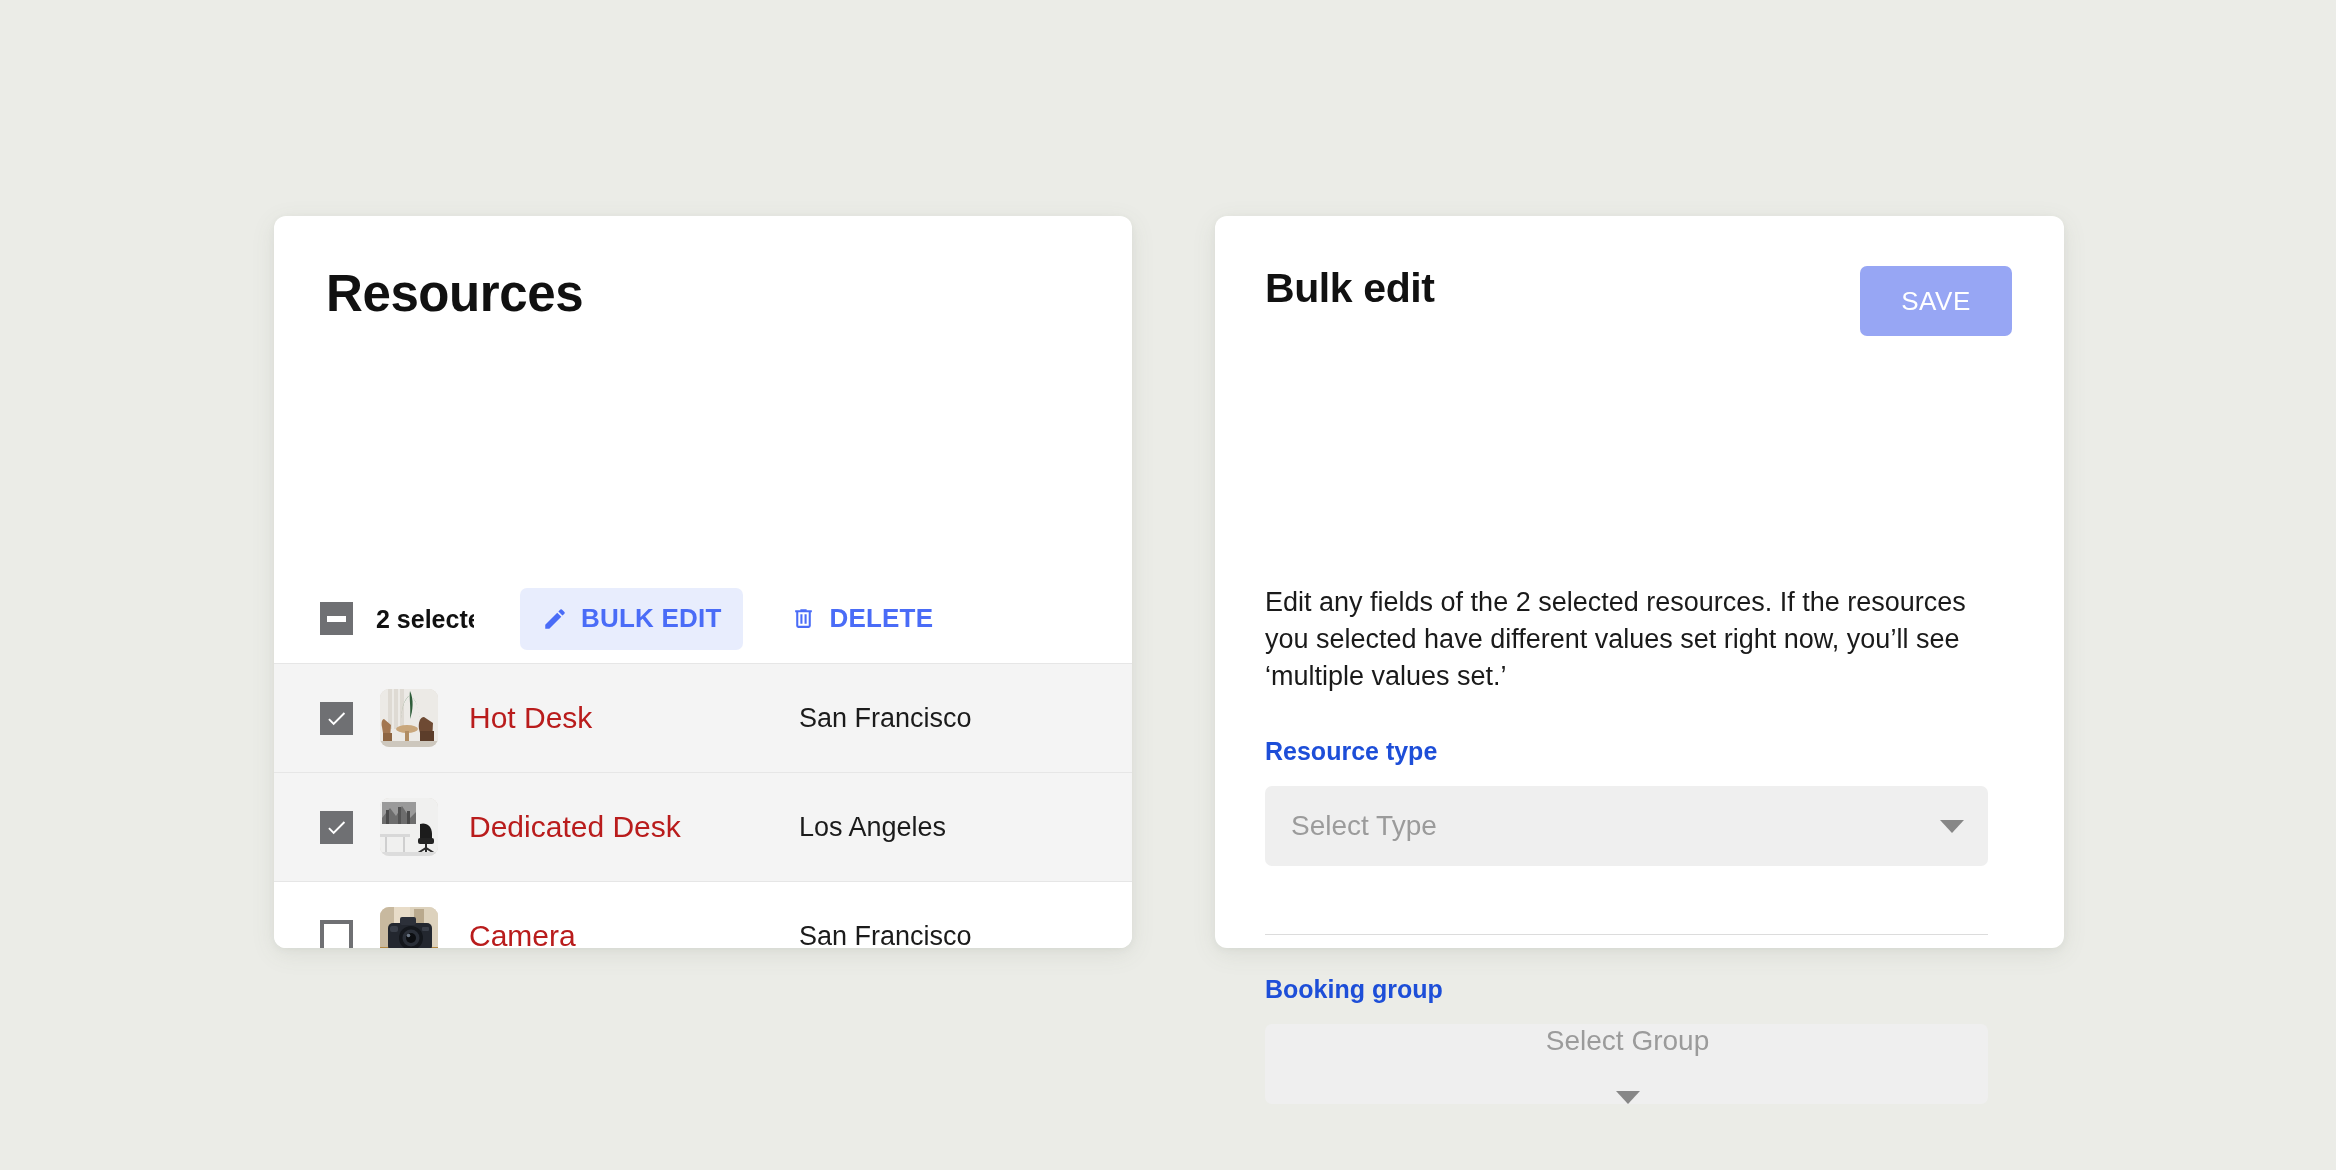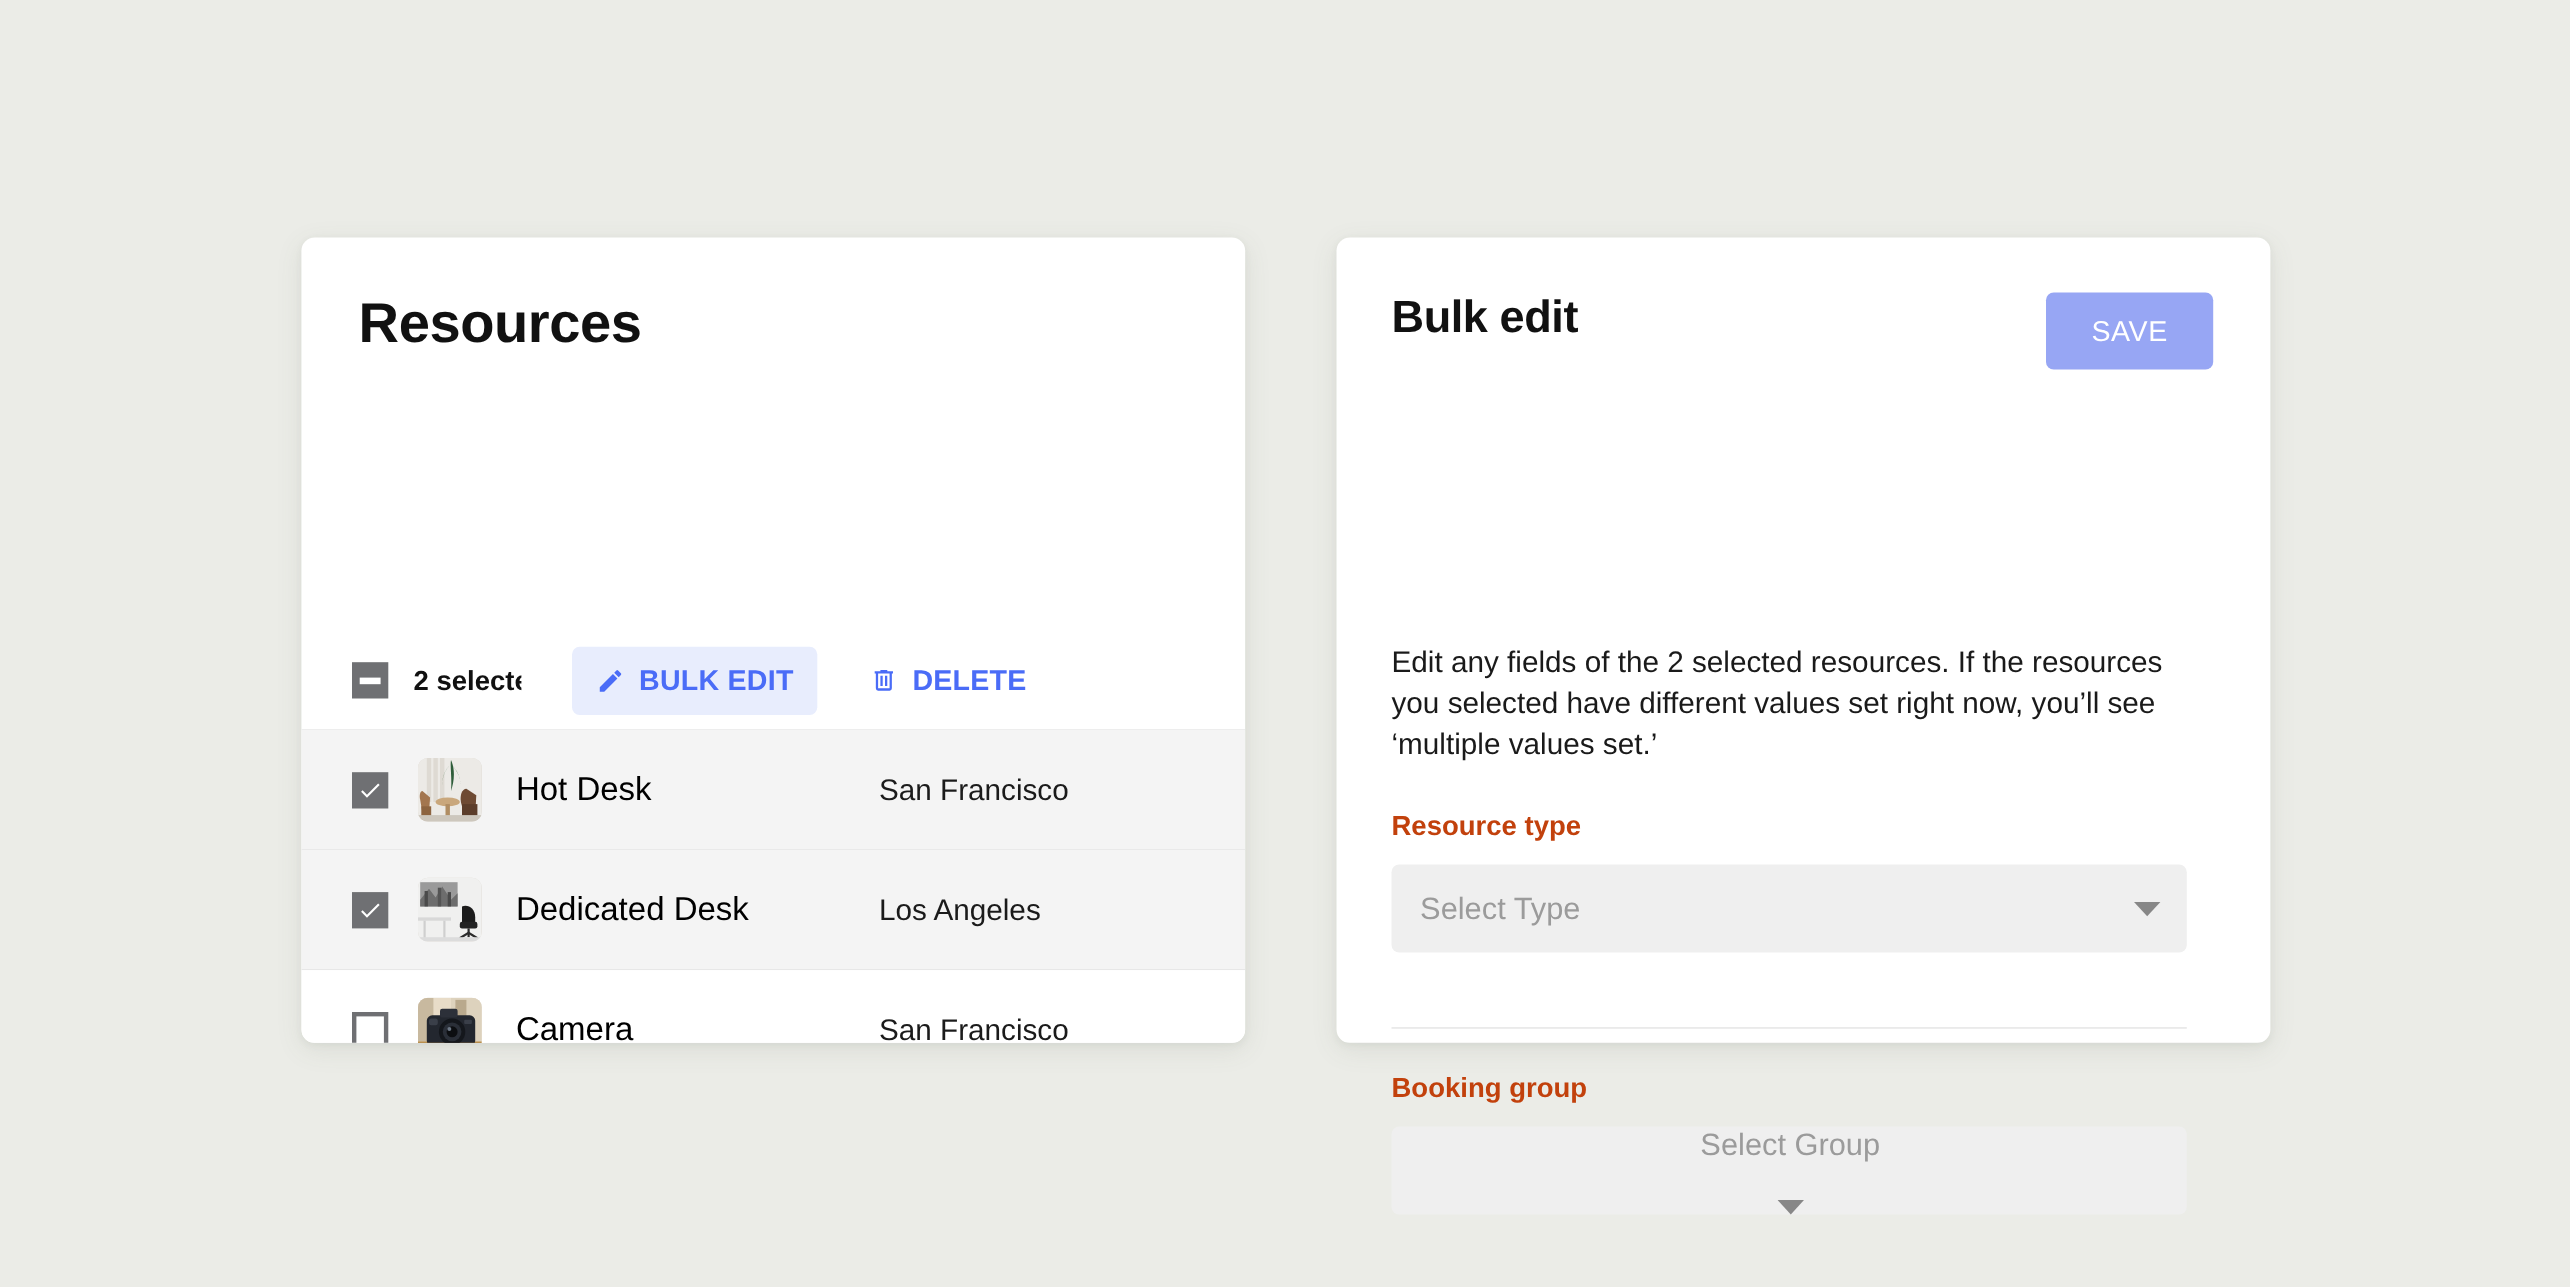--- a/index.html
+++ b/index.html
@@ -124,21 +124,21 @@
     flex: 0 0 58px;
     overflow: hidden;
     position: relative;
     background: #ded9d2;
   }
   .thumb svg { display: block; width: 58px; height: 58px; }
 
   .row-name {
     margin-left: 31px;
     font-size: 30px;
-    color: #000000;
+    color: #b91c1c;
     width: 330px;
     line-height: 36px;
     white-space: nowrap;
   }
   .row-loc {
     font-size: 27px;
     color: #1b1b1b;
     line-height: 34px;
     white-space: nowrap;
   }
@@ -173,21 +173,21 @@
     width: 728px;
     font-size: 27px;
     line-height: 37px;
     color: #1a1a1a;
   }
   .field-label {
     position: absolute;
     left: 50px;
     font-size: 25px;
     font-weight: 700;
-    color: #c2410c;
+    color: #1d4ed8;
     line-height: 1;
   }
   #resource-type-label { top: 523px; }
   #booking-group-label { top: 761px; }
 
   .select {
     position: absolute;
     left: 50px;
     width: 723px; height: 80px;
     background: #efefef;

